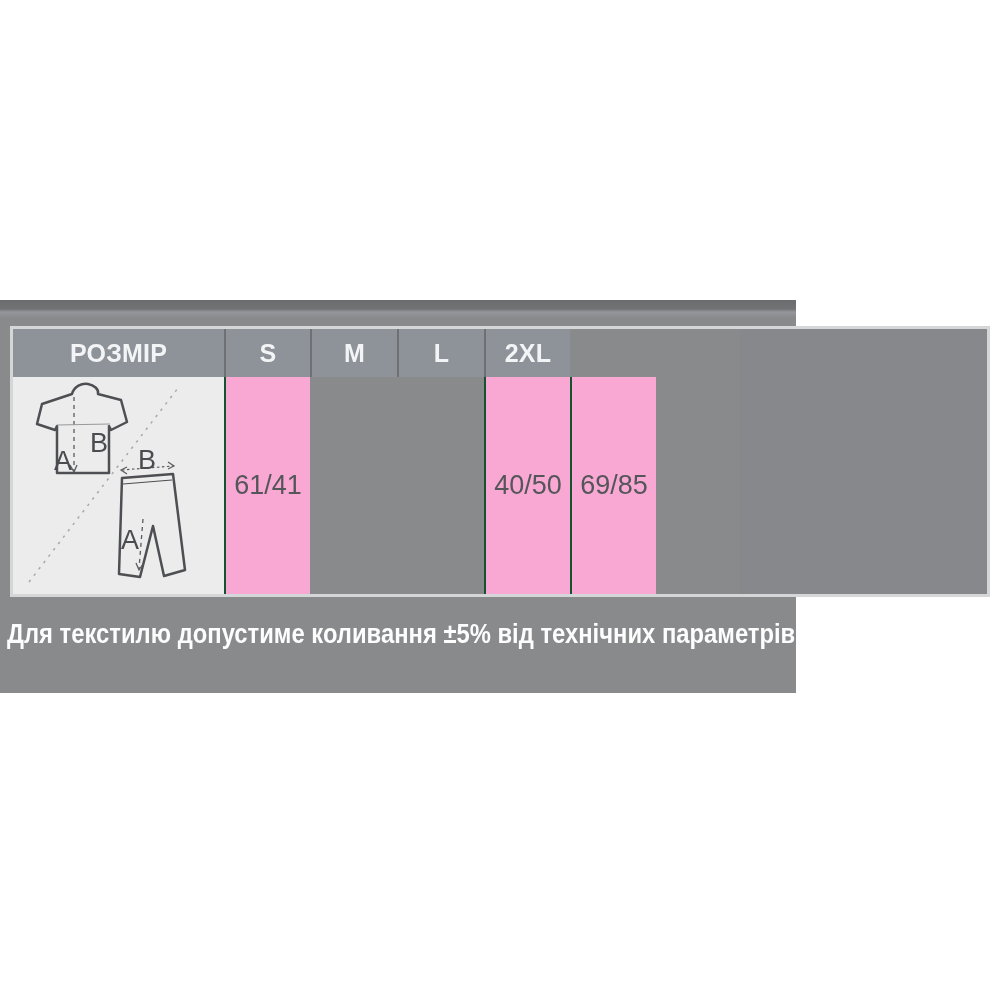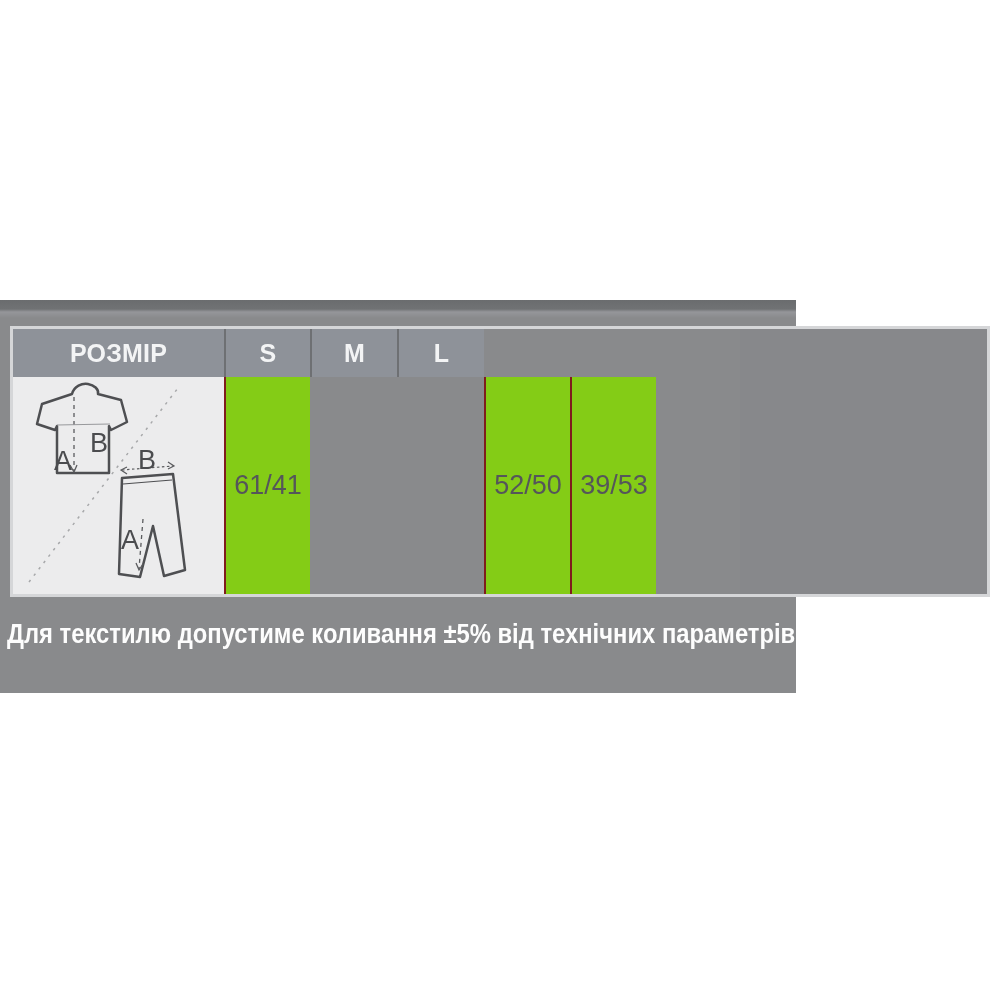--- a/index.html
+++ b/index.html
@@ -58,28 +58,28 @@
     display: flex;
     align-items: center;
     justify-content: center;
     box-sizing: border-box;
     border-left: 2px solid #6e7073;
     letter-spacing: 0.2px;
   }
   .th.first { border-left: none; }
   .td {
     grid-row: 2;
-    background: #84cc16;
+    background: #f9a8d4;
     color: #55565a;
     font-size: 27px;
     display: flex;
     align-items: center;
     justify-content: center;
     box-sizing: border-box;
-    border-left: 2px solid #7f1d1d;
+    border-left: 2px solid #14532d;
   }
   .cell-illustration {
     grid-row: 2;
     grid-column: 1;
     background: #ececed;
     position: relative;
     overflow: hidden;
   }
   .filler {
     grid-column: 8;
@@ -107,20 +107,21 @@
 
 <div class="page">
   <div class="panel">
 
     <div class="size-table">
 
       <div class="th first">РОЗМІР</div>
       <div class="th">S</div>
       <div class="th">M</div>
       <div class="th">L</div>
+      <div class="th">2XL</div>
 
       <div class="filler"></div>
 
       <div class="cell-illustration">
         <svg width="211" height="217" viewBox="0 0 211 217">
 
           <line x1="16" y1="205" x2="165" y2="11" stroke="#a7a8aa" stroke-width="1.5" stroke-dasharray="2.5 5.5"></line>
 
           <path d="M29,27 L59,17 C61,9 69,6 75,7 C81,8 86,12 85,17 L108,23
                    L114,45 L98,53 L96,49 L96,96 L44,96 L44,49 L42,53 L24,47 Z" fill="none" stroke="#4e4f52" stroke-width="2.5" stroke-linejoin="round"></path>
@@ -141,19 +142,19 @@
           <polyline points="155,85 161,89 155,92" fill="none" stroke="#5a5b5e" stroke-width="1.2"></polyline>
 
           <line x1="130" y1="142" x2="126" y2="192" stroke="#5a5b5e" stroke-width="1.3" stroke-dasharray="4 4"></line>
           <polyline points="123,186 126,193 130,187" fill="none" stroke="#5a5b5e" stroke-width="1.3"></polyline>
           <text x="134" y="92" text-anchor="middle" font-size="27" fill="#4b4c4f" font-family="Liberation Sans, sans-serif">B</text>
           <text x="117" y="172" text-anchor="middle" font-size="27" fill="#4b4c4f" font-family="Liberation Sans, sans-serif">A</text>
         </svg>
       </div>
 
       <div class="td" style="grid-column:2">61/41</div>
-      <div class="td" style="grid-column:5">52/50</div>
-      <div class="td" style="grid-column:6">39/53</div>
+      <div class="td" style="grid-column:5">40/50</div>
+      <div class="td" style="grid-column:6">69/85</div>
     </div>
 
     <div class="caption">Для текстилю допустиме коливання ±5% від технічних параметрів</div>
   </div>
 </div>
 
 </body></html>

